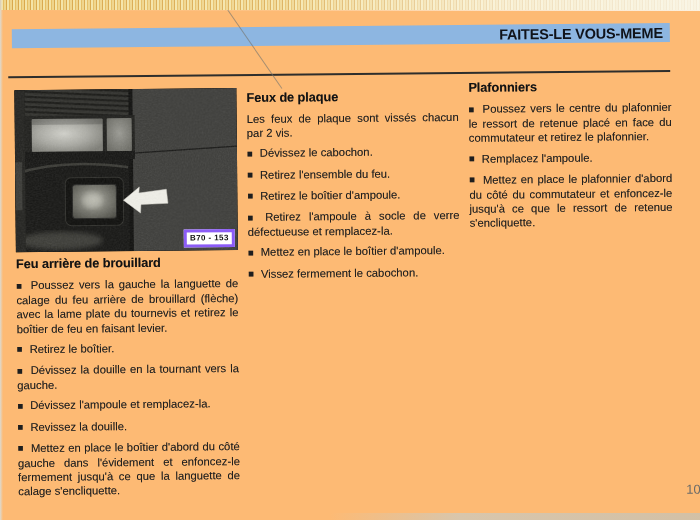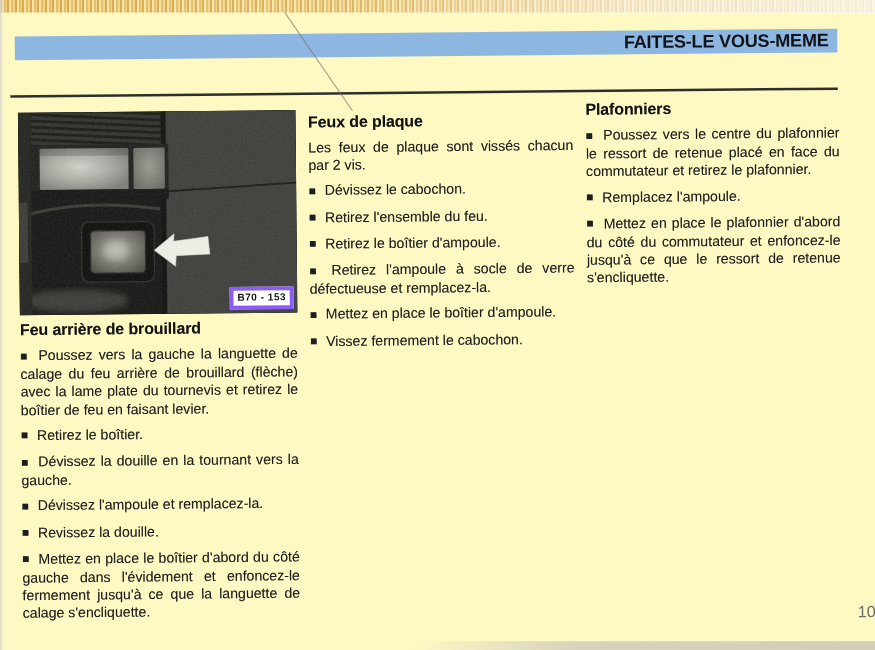--- a/index.html
+++ b/index.html
@@ -1,18 +1,18 @@
 <!DOCTYPE html>
 <html><head>
 <meta charset="utf-8">
 <style>
   html,body{margin:0;padding:0;}
   #page{
     position:relative; width:700px; height:520px; overflow:hidden;
-    background:#fef9c3;
+    background:#fdba74;
     font-family:"Liberation Sans", sans-serif;
   }
   
   #edge-stripes{
     position:absolute; left:0; top:0; width:700px; height:10px;
     background:repeating-linear-gradient(90deg,
       #d9a84c 0px, #d9a84c 1.5px,
       #f4e4a6 1.5px, #f4e4a6 3px,
       #e5bd62 3px, #e5bd62 4.5px,
       #efd489 4.5px, #efd489 6px);

